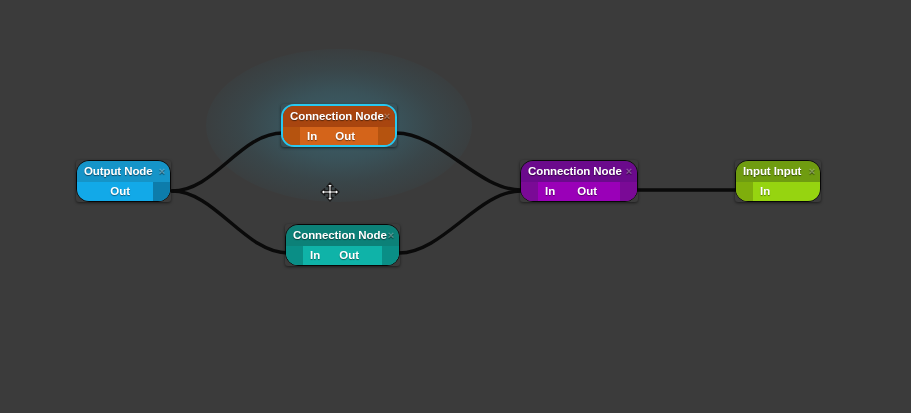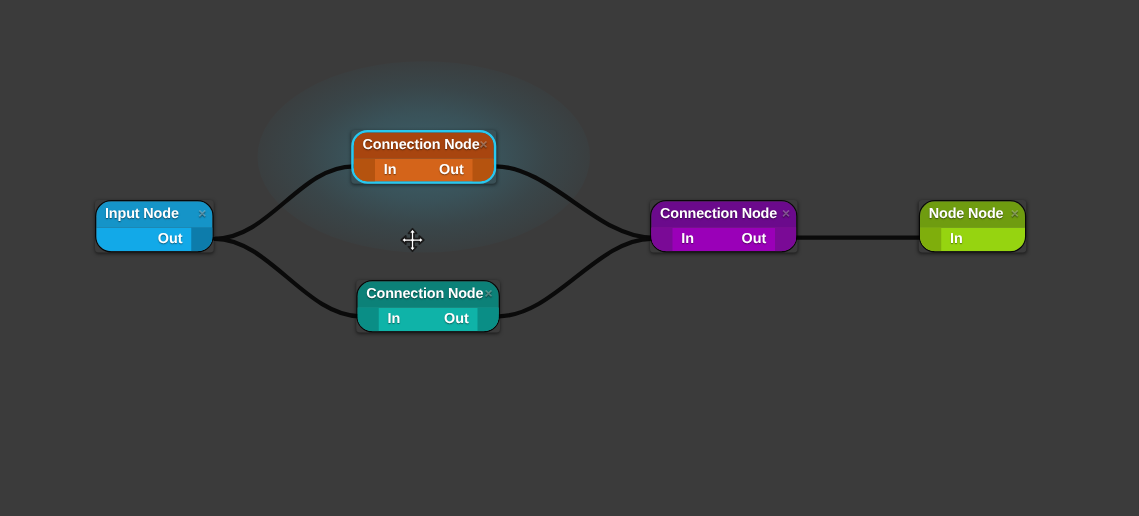--- a/index.html
+++ b/index.html
@@ -78,21 +78,21 @@
   .port {
     position: absolute;
     top: 0;
     height: 19px;
     line-height: 19px;
     font-size: 11.5px;
     font-weight: bold;
     white-space: nowrap;
   }
   .port-in  { left: 0;  padding-left: 24px; }
-  .port-out { right: 0; padding-right: 24px; }
+  .port-out { right: 0; padding-right: 40px; }
   .port-stub {
     position: absolute;
     top: 0;
     width: 17px;
     height: 19px;
   }
   .port-stub.left  { left: 0; }
   .port-stub.right { right: 0; }
 
   .glow {
@@ -121,21 +121,21 @@
       <path d="M 172,191 C 215,191 240,133 283,133" fill="none" stroke="#0a0a0a" stroke-width="3.4" stroke-linecap="round"></path>
       <path d="M 172,191 C 215,191 245,253 288,253" fill="none" stroke="#0a0a0a" stroke-width="3.4" stroke-linecap="round"></path>
       <path d="M 396,133 C 440,133 478,190 521,190" fill="none" stroke="#0a0a0a" stroke-width="3.4" stroke-linecap="round"></path>
       <path d="M 399,253 C 443,253 478,191 521,191" fill="none" stroke="#0a0a0a" stroke-width="3.4" stroke-linecap="round"></path>
       <path d="M 637,190 L 737,190" fill="none" stroke="#0a0a0a" stroke-width="3.4" stroke-linecap="round"></path>
     </svg>
 
   <div id="node-layer">
       <div class="node" style="left: 76px; top: 160px; width: 95px; height: 42px;">
         <div class="node-inner">
-          <div class="node-title" style="background: rgb(21, 148, 200);"><span>Input Node</span><span class="node-close">×</span></div>
+          <div class="node-title" style="background: rgb(21, 148, 200);"><span>Output Node</span><span class="node-close">×</span></div>
           <div class="node-body" style="background: rgb(18, 169, 232);">
             <div class="port-stub right" style="background: rgb(13, 124, 171);"></div>
             <div class="port port-out">Out</div>
           </div>
         </div>
       </div>
       <div class="node selected" style="left: 281px; top: 104px; width: 116px; height: 43px;">
         <div class="node-inner">
           <div class="node-title" style="background: rgb(168, 69, 15);"><span>Connection Node</span><span class="node-close">×</span></div>
           <div class="node-body" style="background: rgb(212, 100, 26);">
@@ -163,21 +163,21 @@
           <div class="node-body" style="background: rgb(154, 0, 184);">
             <div class="port-stub left" style="background: rgb(122, 10, 150);"></div>
             <div class="port port-in">In</div>
             <div class="port-stub right" style="background: rgb(122, 10, 150);"></div>
             <div class="port port-out">Out</div>
           </div>
         </div>
       </div>
       <div class="node" style="left: 735px; top: 160px; width: 86px; height: 42px;">
         <div class="node-inner">
-          <div class="node-title" style="background: rgb(111, 156, 16);"><span>Node Node</span><span class="node-close">×</span></div>
+          <div class="node-title" style="background: rgb(111, 156, 16);"><span>Input Input</span><span class="node-close">×</span></div>
           <div class="node-body" style="background: rgb(150, 212, 16);">
             <div class="port-stub left" style="background: rgb(127, 174, 12);"></div>
             <div class="port port-in">In</div>
           </div>
         </div>
       </div>
     </div>
 
   <div class="cursor-move" id="cursor" style="left: 320px; top: 182px;">
     <svg viewBox="0 0 20 20" width="20" height="20">

